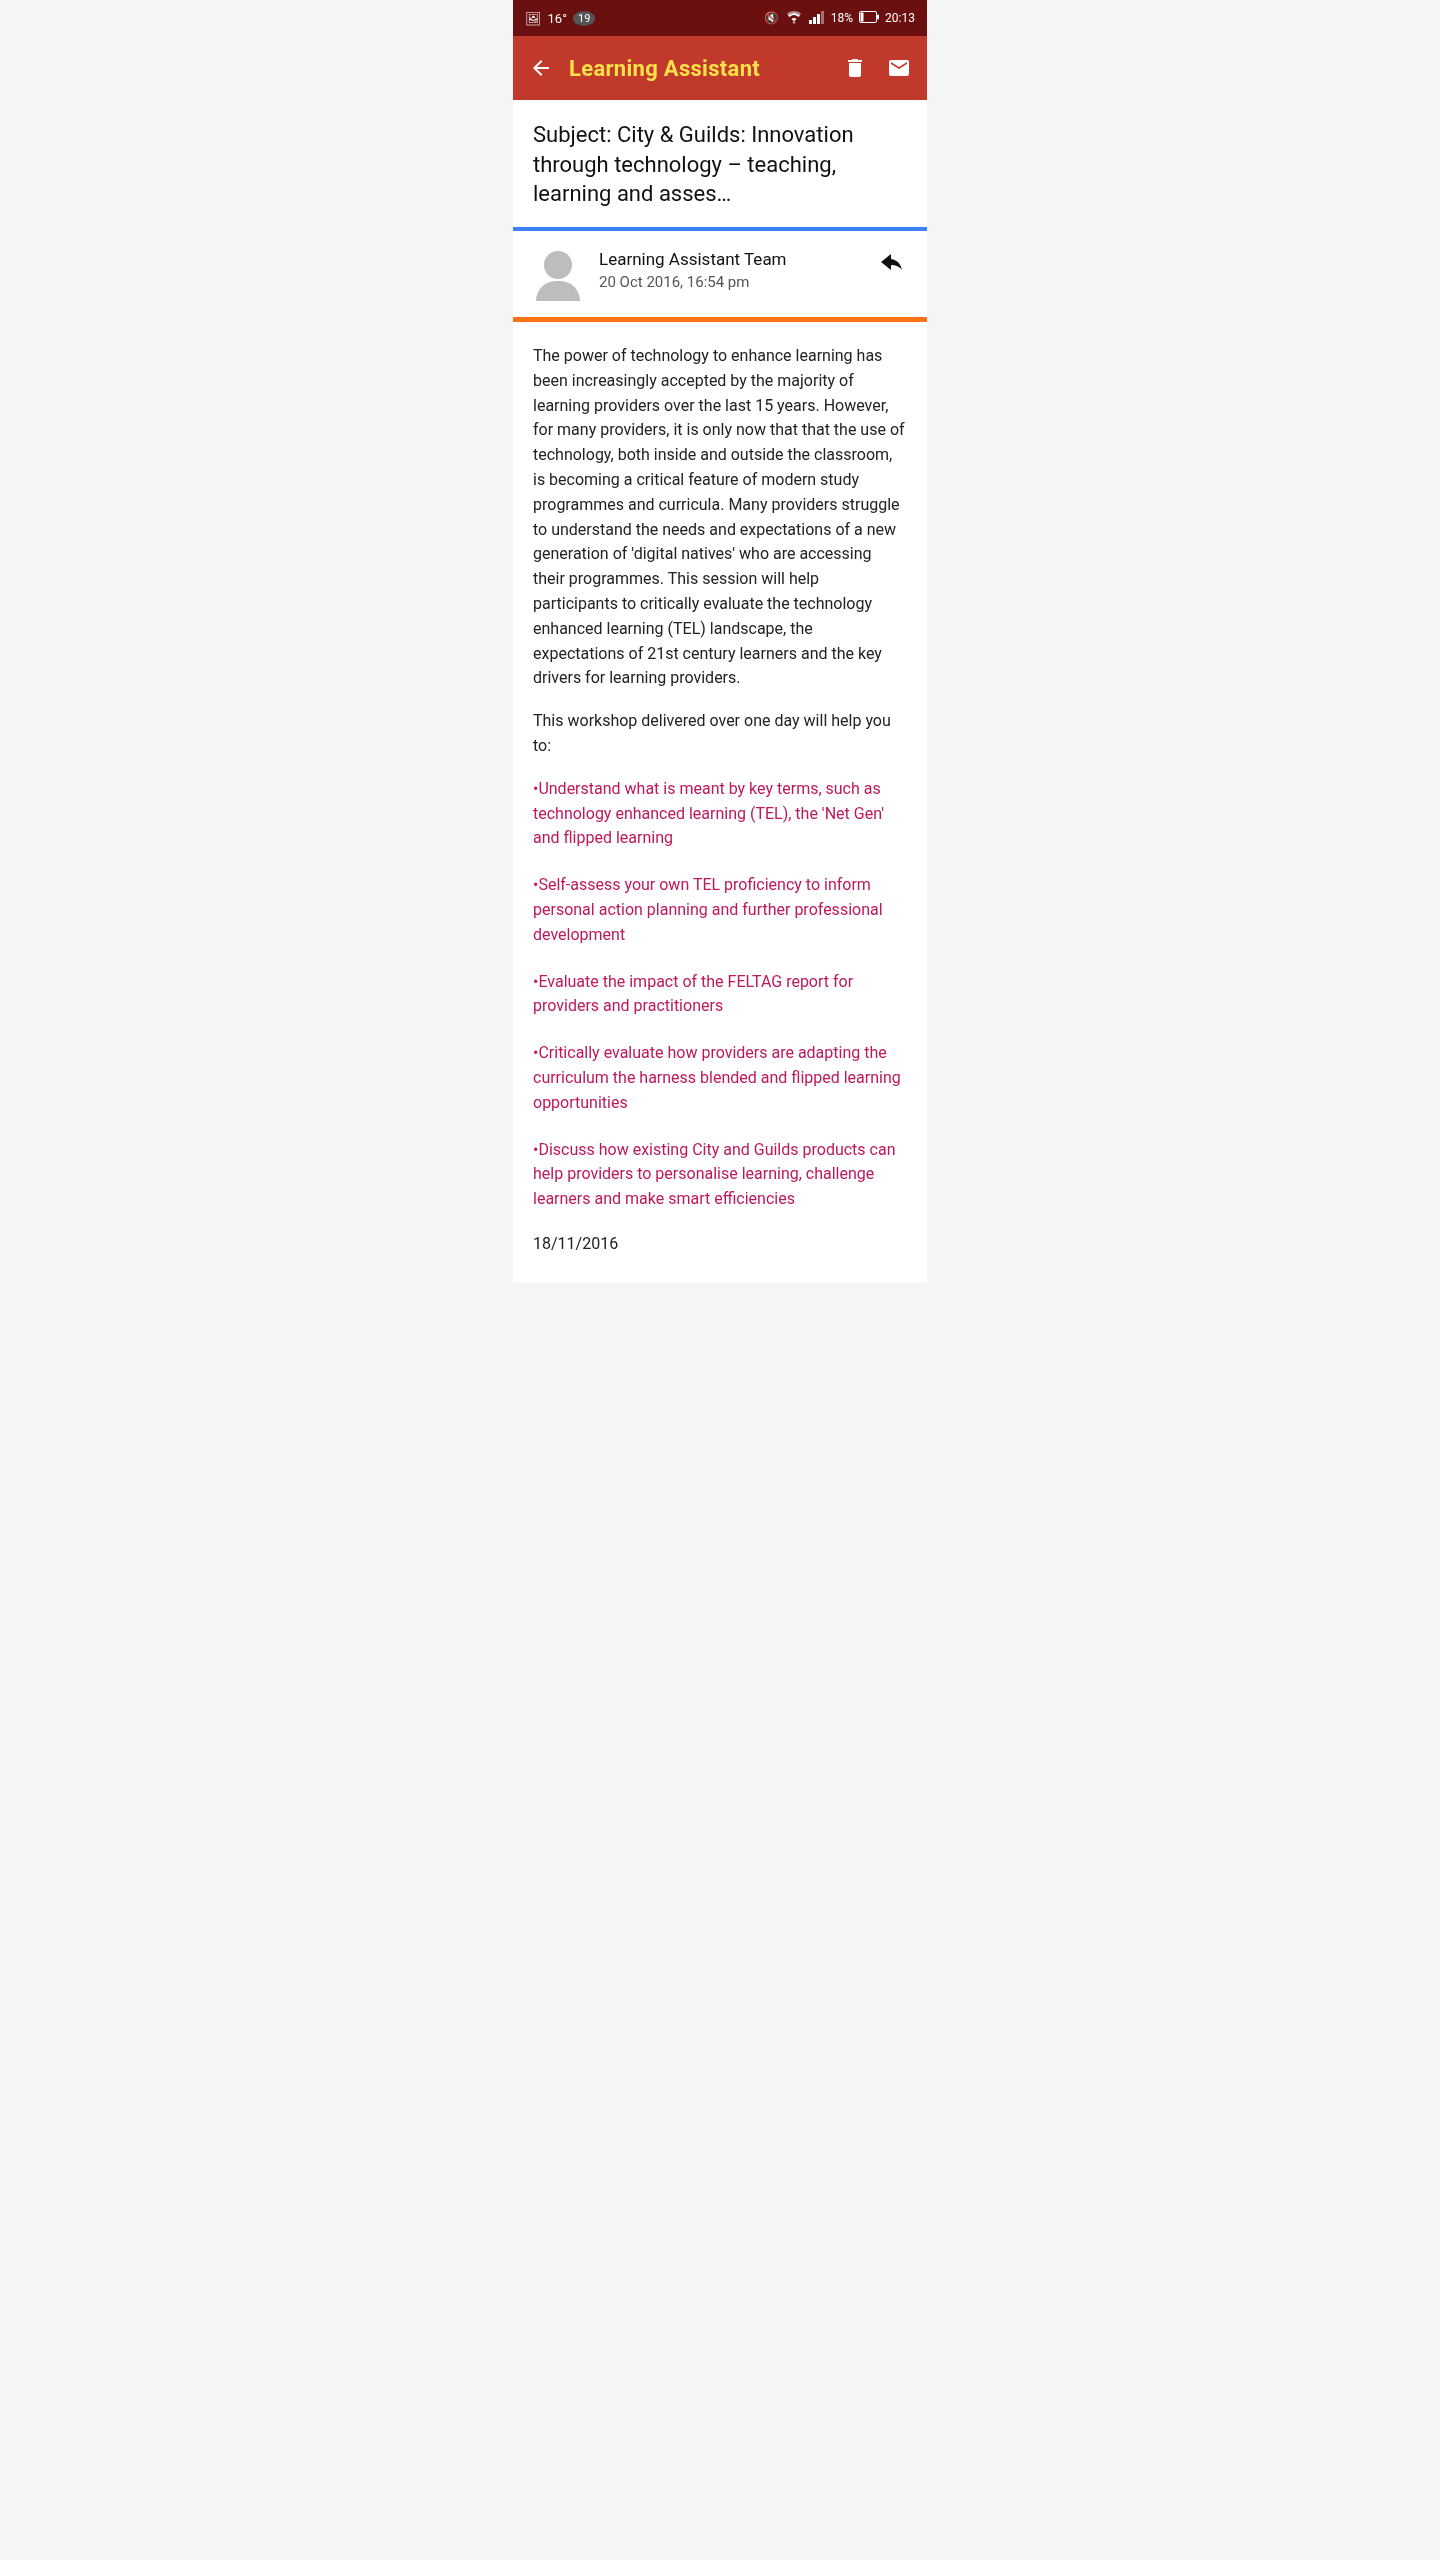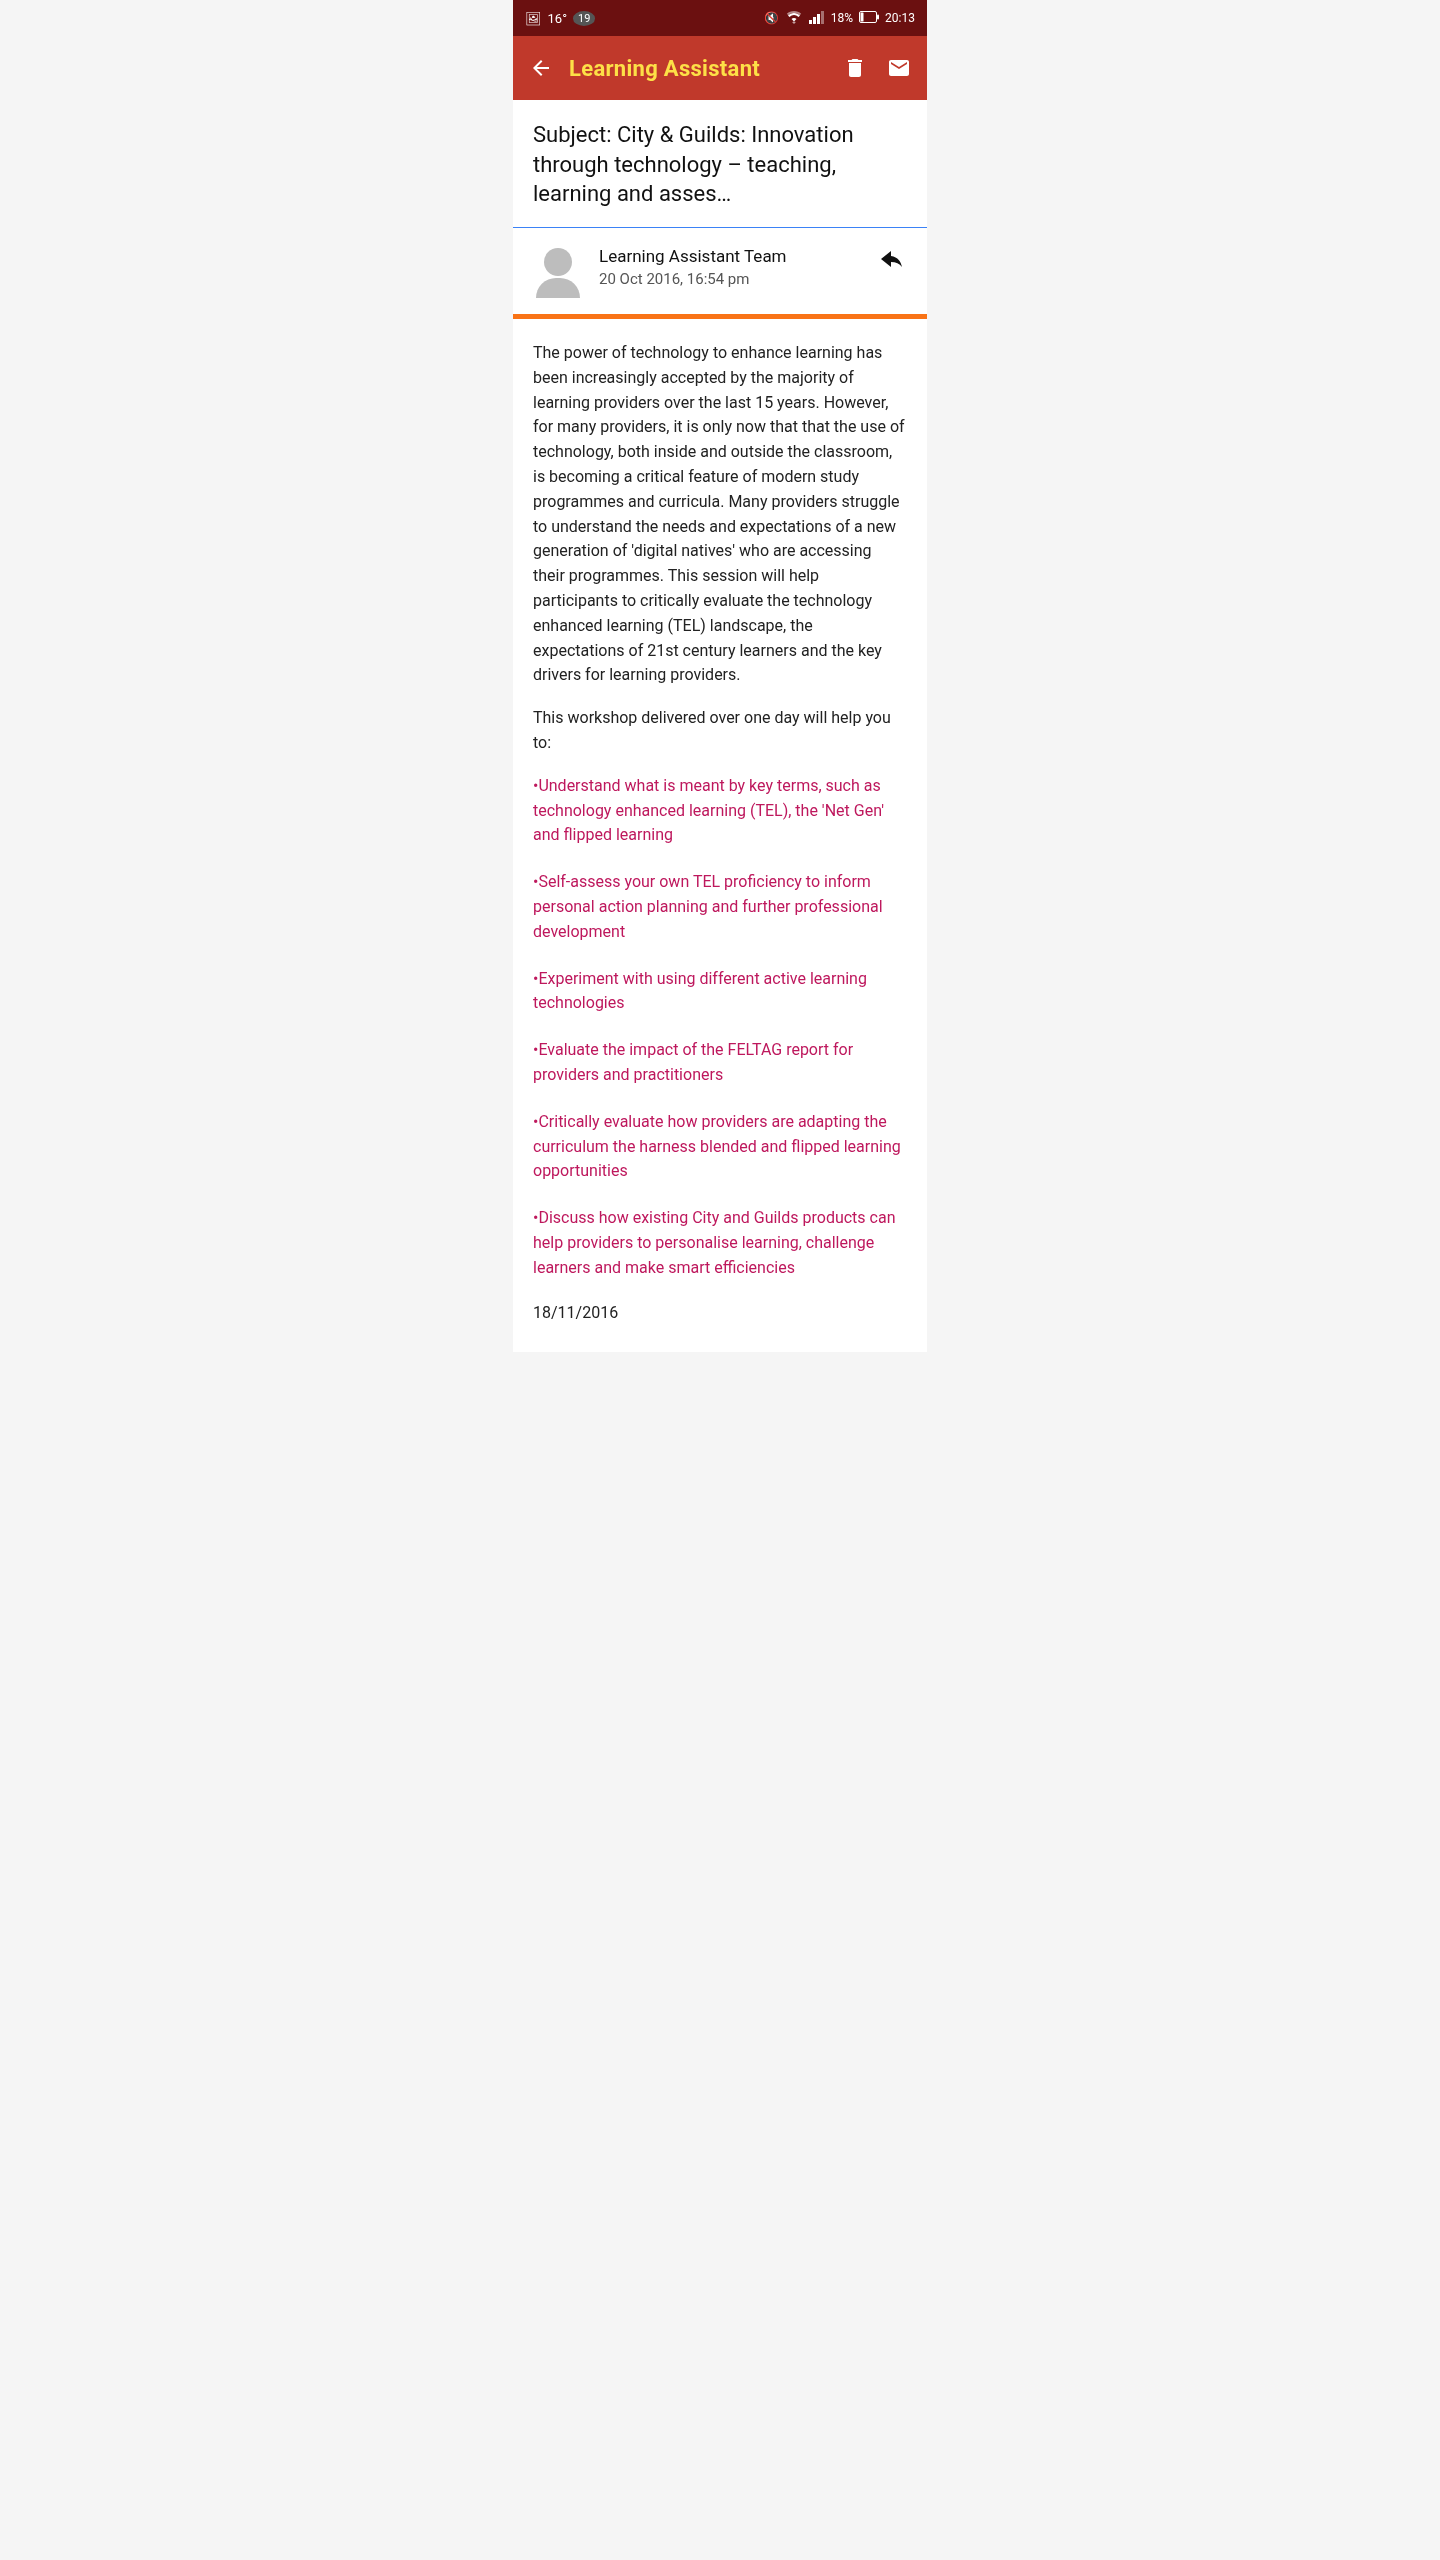--- a/index.html
+++ b/index.html
@@ -81,21 +81,21 @@
     }
 
     
     .content {
       background: #fff;
     }
 
     
     .email-subject {
       padding: 20px 20px 18px 20px;
-      border-bottom: 1px solid #3b82f6;
+      border-bottom: 4px solid #3b82f6;
     }
 
     .email-subject-text {
       font-size: 22px;
       font-weight: normal;
       color: #111;
       line-height: 1.35;
     }
 
     
@@ -268,20 +268,19 @@
         <path d="M10 8V3L0 11l10 8v-5.1c5 0 8.5 1.6 11 5.1-1-5-4-10-11-11z"></path>
       </svg>
     </div>
   </div>
 
   <div class="email-body">
     <p>The power of technology to enhance learning has been increasingly accepted by the majority of learning providers over the last 15 years. However, for many providers, it is only now that that the use of technology, both inside and outside the classroom, is becoming a critical feature of modern study programmes and curricula. Many providers struggle to understand the needs and expectations of a new generation of 'digital natives' who are accessing their programmes. This session will help participants to critically evaluate the technology enhanced learning (TEL) landscape, the expectations of 21st century learners and the key drivers for learning providers.</p>
     <p class="workshop-intro"> This workshop delivered over one day will help you to:</p>
     <div class="bullet-item">•Understand what is meant by key terms, such as technology enhanced learning (TEL), the 'Net Gen' and flipped learning</div>
     <div class="bullet-item">•Self-assess your own TEL proficiency to inform personal action planning and further professional development</div>
-    <div class="bullet-item">•Experiment with using different active learning technologies</div>
     <div class="bullet-item">•Evaluate the impact of the FELTAG report for providers and practitioners</div>
     <div class="bullet-item">•Critically evaluate how providers are adapting the curriculum the harness blended and flipped learning opportunities</div>
     <div class="bullet-item">•Discuss how existing City and Guilds products can help providers to personalise learning, challenge learners and make smart efficiencies</div>
     <div class="date-footer">18/11/2016</div>
   </div>
 
 </div>
 
 </body></html>

